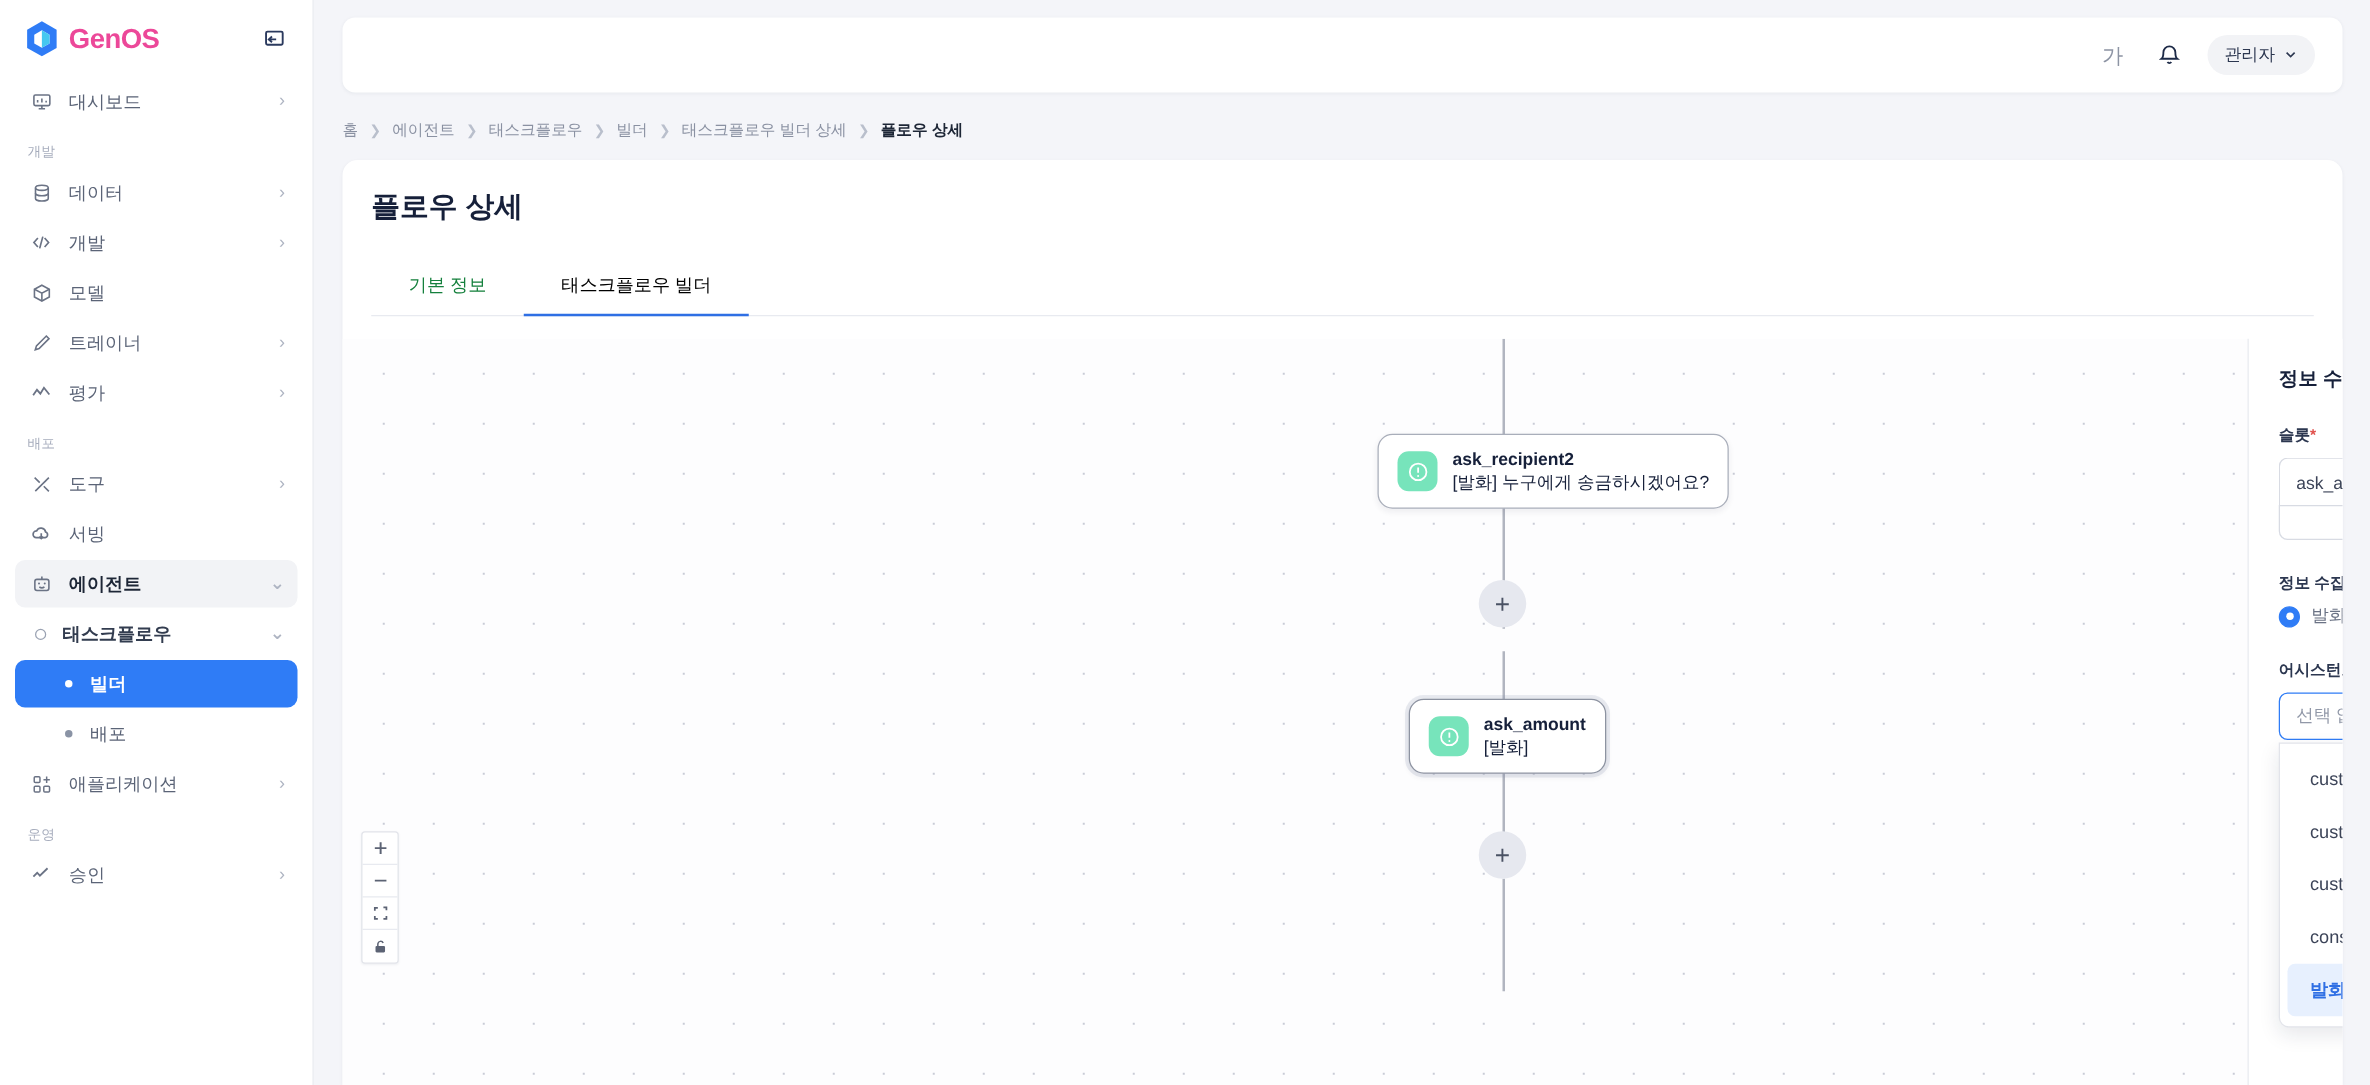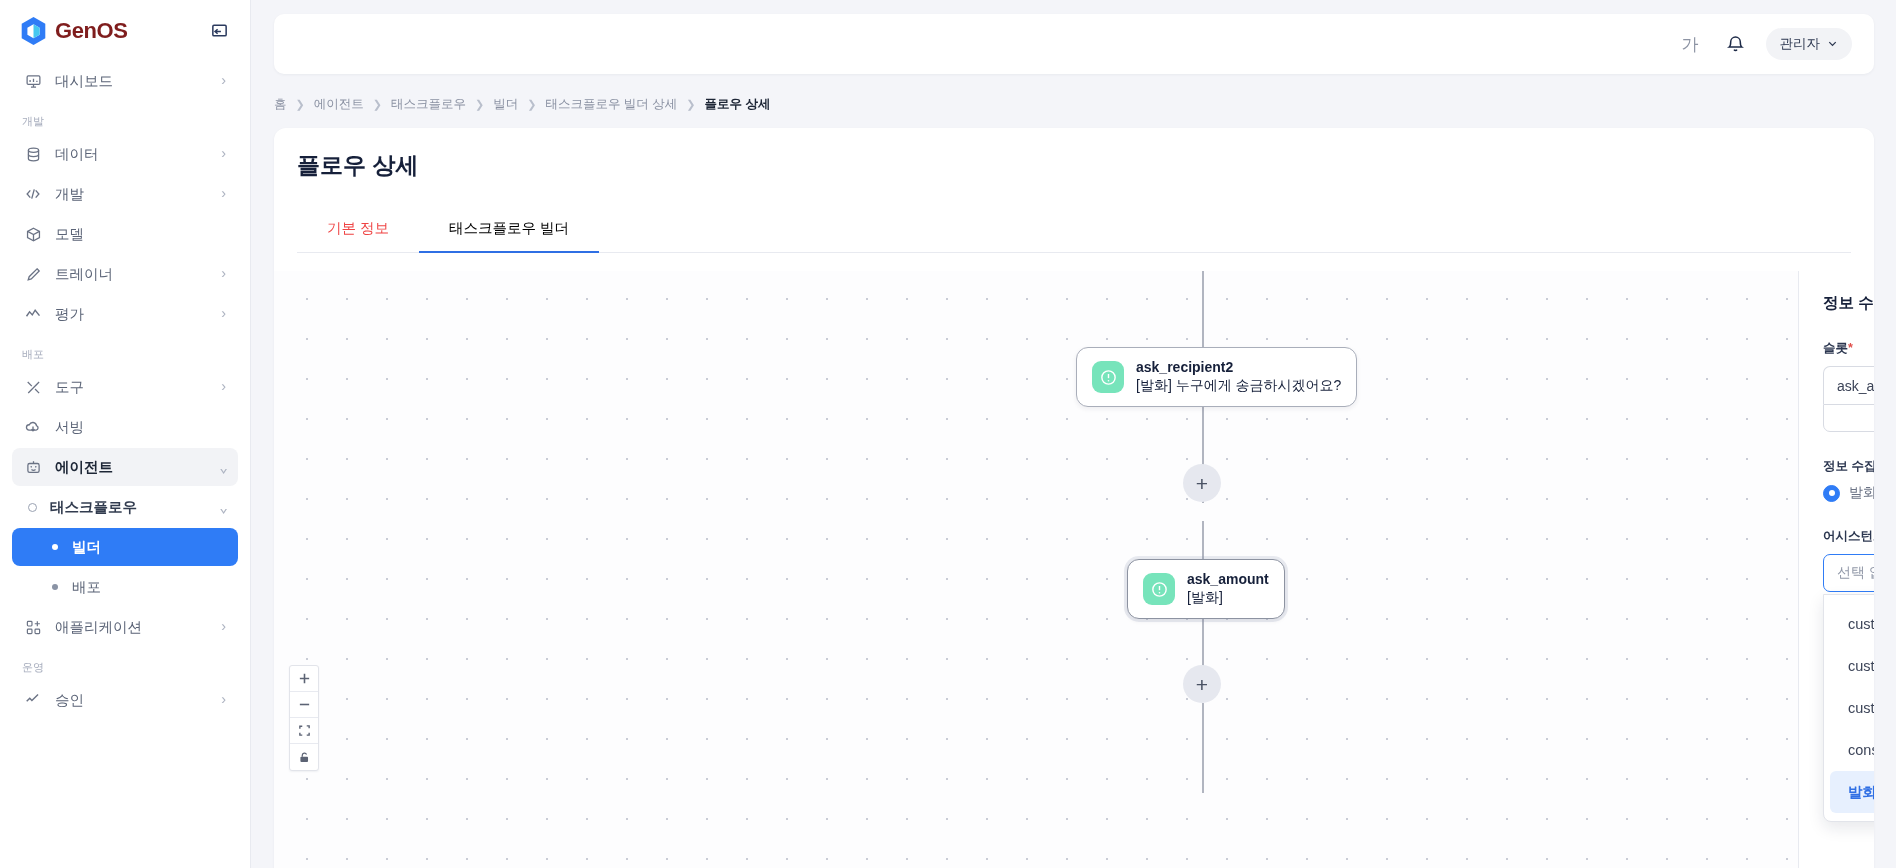--- a/index.html
+++ b/index.html
@@ -18,28 +18,28 @@
     display: flex; flex-direction: column; z-index: 30;
   }
   #brand-row {
     height: 62px; display: flex; align-items: center;
     padding: 0 18px 0 20px; justify-content: space-between;
   }
   #brand { display: flex; align-items: center; gap: 8px; }
   .logo-hex { width: 27px; height: 30px; position: relative; }
   .logo-hex svg { display:block; }
   #brand-name {
-    font-size: 22px; font-weight: 700; color: #7f1d1d; letter-spacing: -0.4px;
+    font-size: 22px; font-weight: 700; color: #ec4899; letter-spacing: -0.4px;
   }
   #collapse-btn {
     width: 26px; height: 26px; display:flex; align-items:center; justify-content:center;
     cursor: pointer; color:#2b3a5e;
   }
 
-  .nav-scroll { flex: 1; overflow: hidden; padding: 0 12px; font-family: Liberation Mono, monospace; }
+  .nav-scroll { flex: 1; overflow: hidden; padding: 0 12px; }
   .nav-group-label {
     font-size: 11px; color: #a7adbd; padding: 12px 10px 6px 10px; letter-spacing: 0;
   }
   .nav-item {
     display: flex; align-items: center; height: 38px; padding: 0 10px;
     border-radius: 8px; cursor: pointer; color: #5b6477; font-size: 14.5px;
     position: relative; margin-bottom: 2px;
   }
   .nav-item .ico { width: 22px; height: 22px; display:flex; align-items:center; justify-content:center; margin-right: 11px; flex: none; color:#6b7385; }
   .nav-item .lbl { flex: 1; white-space: nowrap; }
@@ -85,21 +85,21 @@
     overflow: hidden;
   }
   #page-title {
     position: absolute; left: 23px; top: 22px; font-size: 23px; font-weight: 700; color: #16203a;
   }
   #tabs {
     position: absolute; left: 23px; top: 78px; display: flex; gap: 0;
     border-bottom: 1px solid #e8eaf0; width: 1554px;
   }
   .tab {
-    padding: 13px 30px 13px 30px; font-size: 14.5px; color: #ef4444; cursor: pointer;
+    padding: 13px 30px 13px 30px; font-size: 14.5px; color: #15803d; cursor: pointer;
     border-bottom: 2px solid transparent; margin-bottom: -1px; white-space: nowrap;
   }
   .tab.active { color: #000000; border-bottom-color: #2f6fe4; font-weight: 500; }
   #delete-flow-btn {
     position: absolute; right: 23px; top: 196px; transform: translateY(-50%);
     width: 38px; height: 38px; background: #ef5350; border-radius: 7px;
     display:flex; align-items:center; justify-content:center; cursor:pointer;
   }
 
   
@@ -420,21 +420,21 @@
   </div>
 
   <div id="canvas">
 
     <div class="edge" style="left:928px; top:0; height:78px;"></div>
     <div class="edge" style="left:928px; top:132px; height:100px;"></div>
     <div class="edge" style="left:928px; top:250px; height:62px;"></div>
     <div class="edge" style="left:928px; top:330px; height:84px;"></div>
     <div class="edge" style="left:928px; top:432px; height:90px;"></div>
 
-    <div class="node" style="left:802px; top:76px;">
+    <div class="node" style="left:828px; top:76px;">
       <span class="node-ico" style="background:#77e4bb;">
         <svg width="19" height="19" viewBox="0 0 20 20" fill="none" stroke="#ffffff" stroke-width="1.5">
           <circle cx="10" cy="10" r="7"></circle>
             <path d="M10 6.3v4.4"></path>
             <circle cx="10" cy="13.4" r=".85" fill="#fff" stroke="none"></circle>
         </svg>
       </span>
       <span class="node-body">
         <span class="node-title">ask_recipient2</span>
         <span class="node-sub">[발화]  누구에게 송금하시겠어요?</span>

